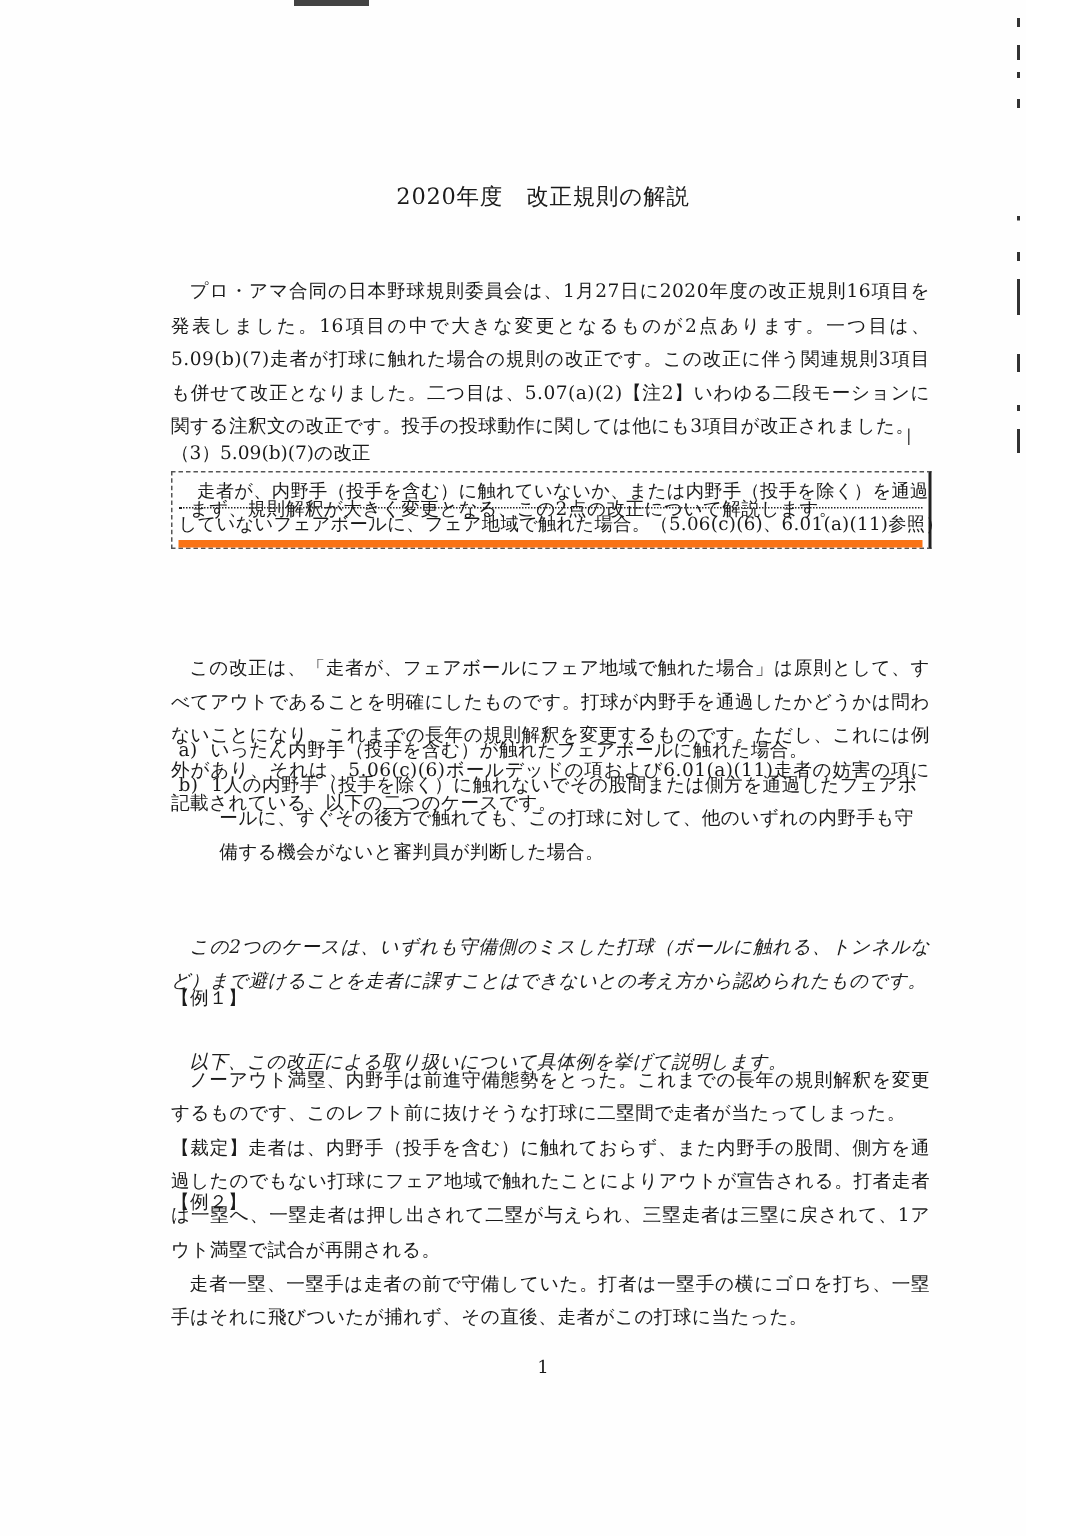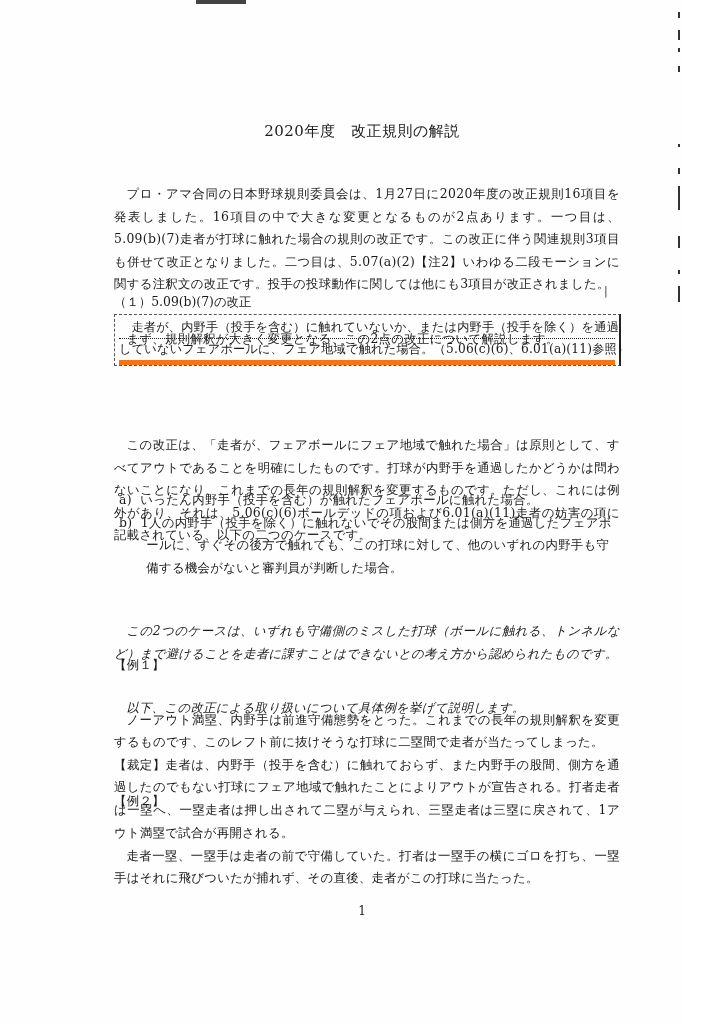--- a/index.html
+++ b/index.html
@@ -128,21 +128,21 @@
     <span style="top:278px;height:16px"></span>
   </div>
 
   <div class="title">2020年度　改正規則の解説</div>
 
   <div class="body intro">
     <p class="p indent">プロ・アマ合同の日本野球規則委員会は、1月27日に2020年度の改正規則16項目を発表しました。16項目の中で大きな変更となるものが2点あります。一つ目は、5.09(b)(7)走者が打球に触れた場合の規則の改正です。この改正に伴う関連規則3項目も併せて改正となりました。二つ目は、5.07(a)(2)【注2】いわゆる二段モーションに関する注釈文の改正です。投手の投球動作に関しては他にも3項目が改正されました。</p>
     <p class="p indent">まず、規則解釈が大きく変更となる、この2点の改正について解説します。</p>
   </div>
 
-  <div class="section-head">（１）5.09(b)(7)の改正</div>
+  <div class="section-head">（3）5.09(b)(7)の改正</div>
   <div class="mark-right">|</div>
 
   <div class="rule-box">
     <div class="line u-dot">　走者が、内野手（投手を含む）に触れていないか、または内野手（投手を除く）を通過</div>
     <div class="line u-solid">していないフェアボールに、フェア地域で触れた場合。（5.06(c)(6)、6.01(a)(11)参照）</div>
   </div>
 
   <div class="body explain">
     <p class="p indent">この改正は、「走者が、フェアボールにフェア地域で触れた場合」は原則として、すべてアウトであることを明確にしたものです。打球が内野手を通過したかどうかは問わないことになり、これまでの長年の規則解釈を変更するものです。ただし、これには例外があり、それは、5.06(c)(6)ボールデッドの項および6.01(a)(11)走者の妨害の項に記載されている、以下の二つのケースです。</p>
   </div>

